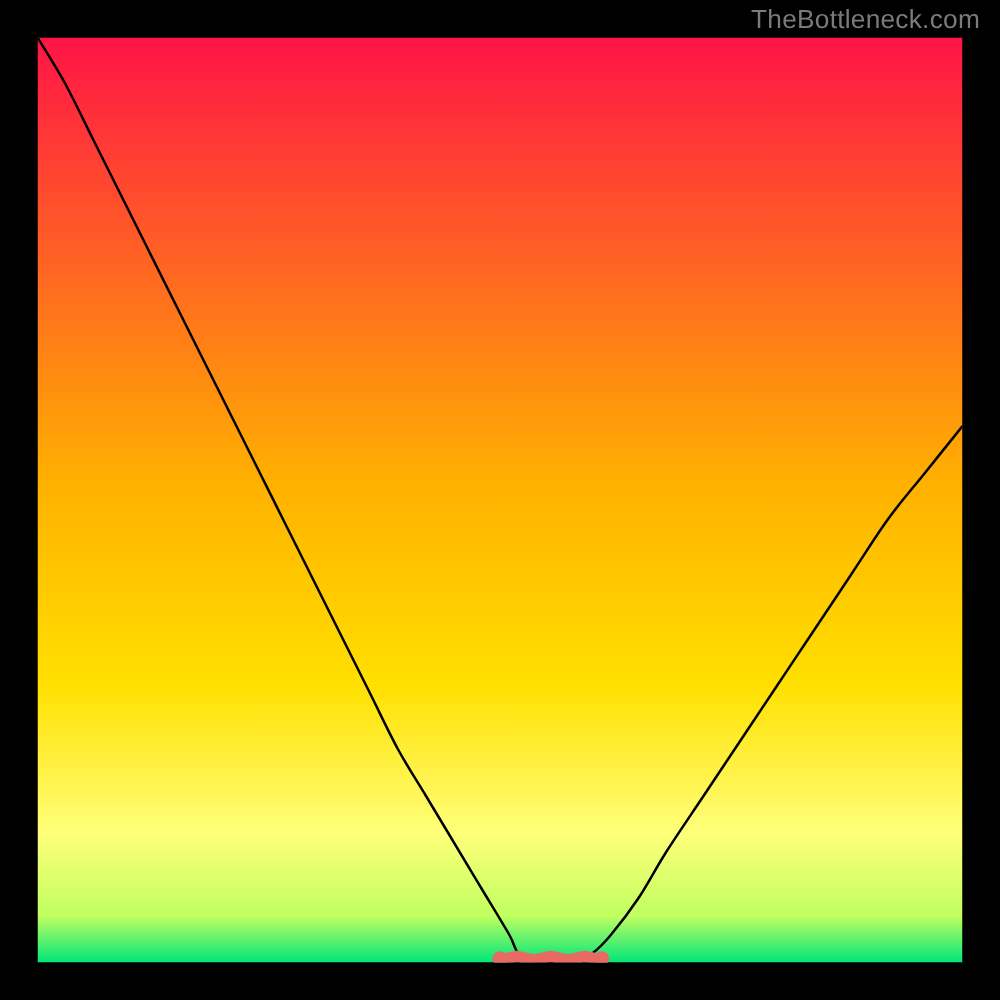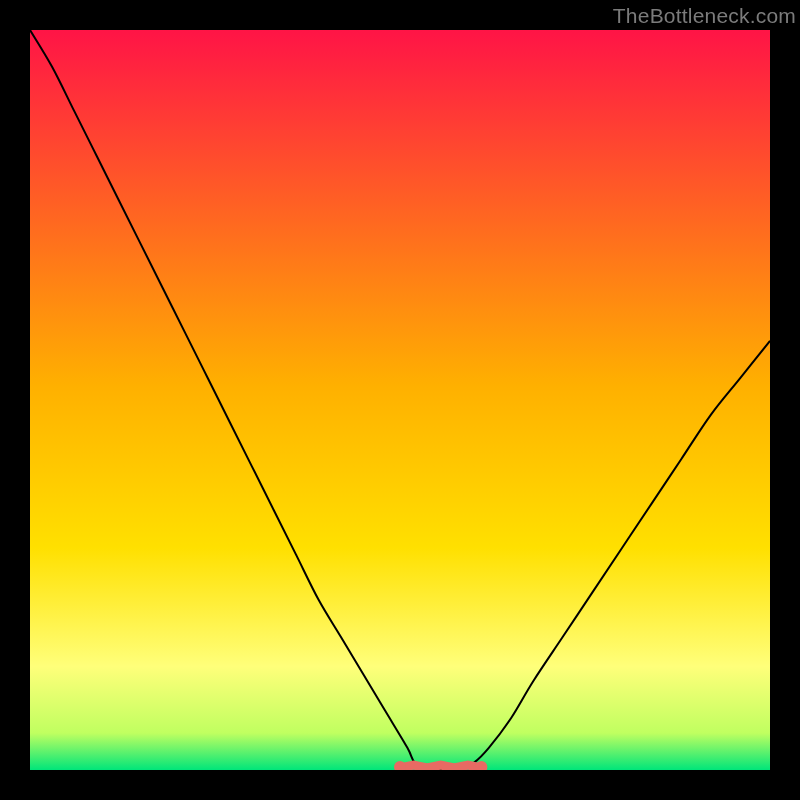--- a/index.html
+++ b/index.html
@@ -22,21 +22,21 @@
   .plot {
     position: absolute;
     top: 30px;
     left: 30px;
     width: 740px;
     height: 740px;
   }
   .watermark {
     position: absolute;
     top: 4px;
-    right: 4px;
+    right: 16px;
     color: #7b7b7b;
     font-size: 21px;
     letter-spacing: 0.2px;
   }
 </style>
 </head>
 <body>
 
 <div class="frame">
   <div class="watermark">TheBottleneck.com</div>

